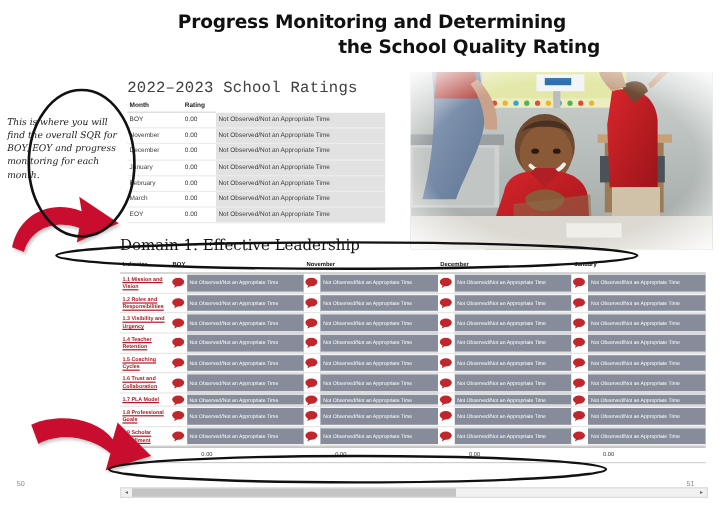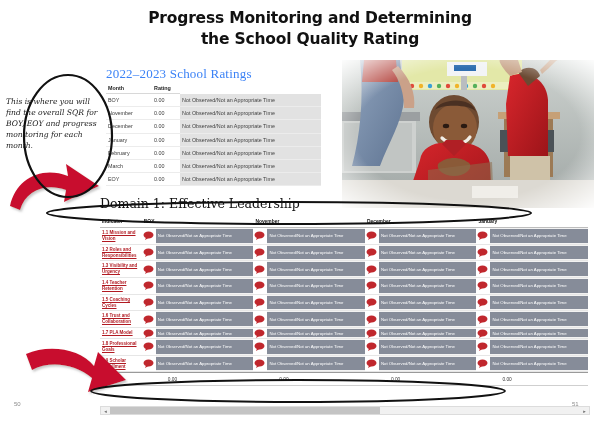--- a/index.html
+++ b/index.html
@@ -8,39 +8,39 @@
     font-family:"Liberation Sans",sans-serif;position:relative;
   }
   .slide{position:absolute;inset:0;background:#fff;}
 
   
   .title{
     position:absolute;left:120px;top:8px;width:380px;text-align:center;
     font-family:"DejaVu Sans",sans-serif;font-weight:bold;
     font-size:15.5px;line-height:1.35;color:#111;letter-spacing:-0.2px;
   }
-  .title .l2{display:block;}
+  .title .l2{display:block;text-align:right;}
 
   
   .note{
     position:absolute;font-family:"DejaVu Serif",serif;font-style:italic;
     font-size:7.6px;line-height:1.45;color:#1a1a1a;
   }
   #note-top{left:6px;top:96px;width:96px;}
   #note-bottom{left:8px;top:222px;width:95px;}
 
   
   .arrow{position:absolute;}
   #arrow-top{left:4px;top:158px;width:100px;height:56px;}
   #arrow-bottom{left:24px;top:340px;width:104px;height:60px;}
 
   
   #ratings-heading{
     position:absolute;left:106px;top:66px;
-    font-family:Liberation Serif, serif;font-size:13px;color:#3b82f6;
+    font-family:Liberation Mono, monospace;font-size:13px;color:#404040;
     letter-spacing:0.2px;
     text-align:center;
   }
   #ratings-table{
     position:absolute;left:106px;top:84px;width:215px;
     border-collapse:collapse;font-size:5.4px;color:#3a3a3a;
   }
   #ratings-table th{
     text-align:left;font-weight:bold;font-size:5.4px;color:#1d1d1d;
     padding:1px 2px 2px 2px;border-bottom:1px solid #d8d8d8;

